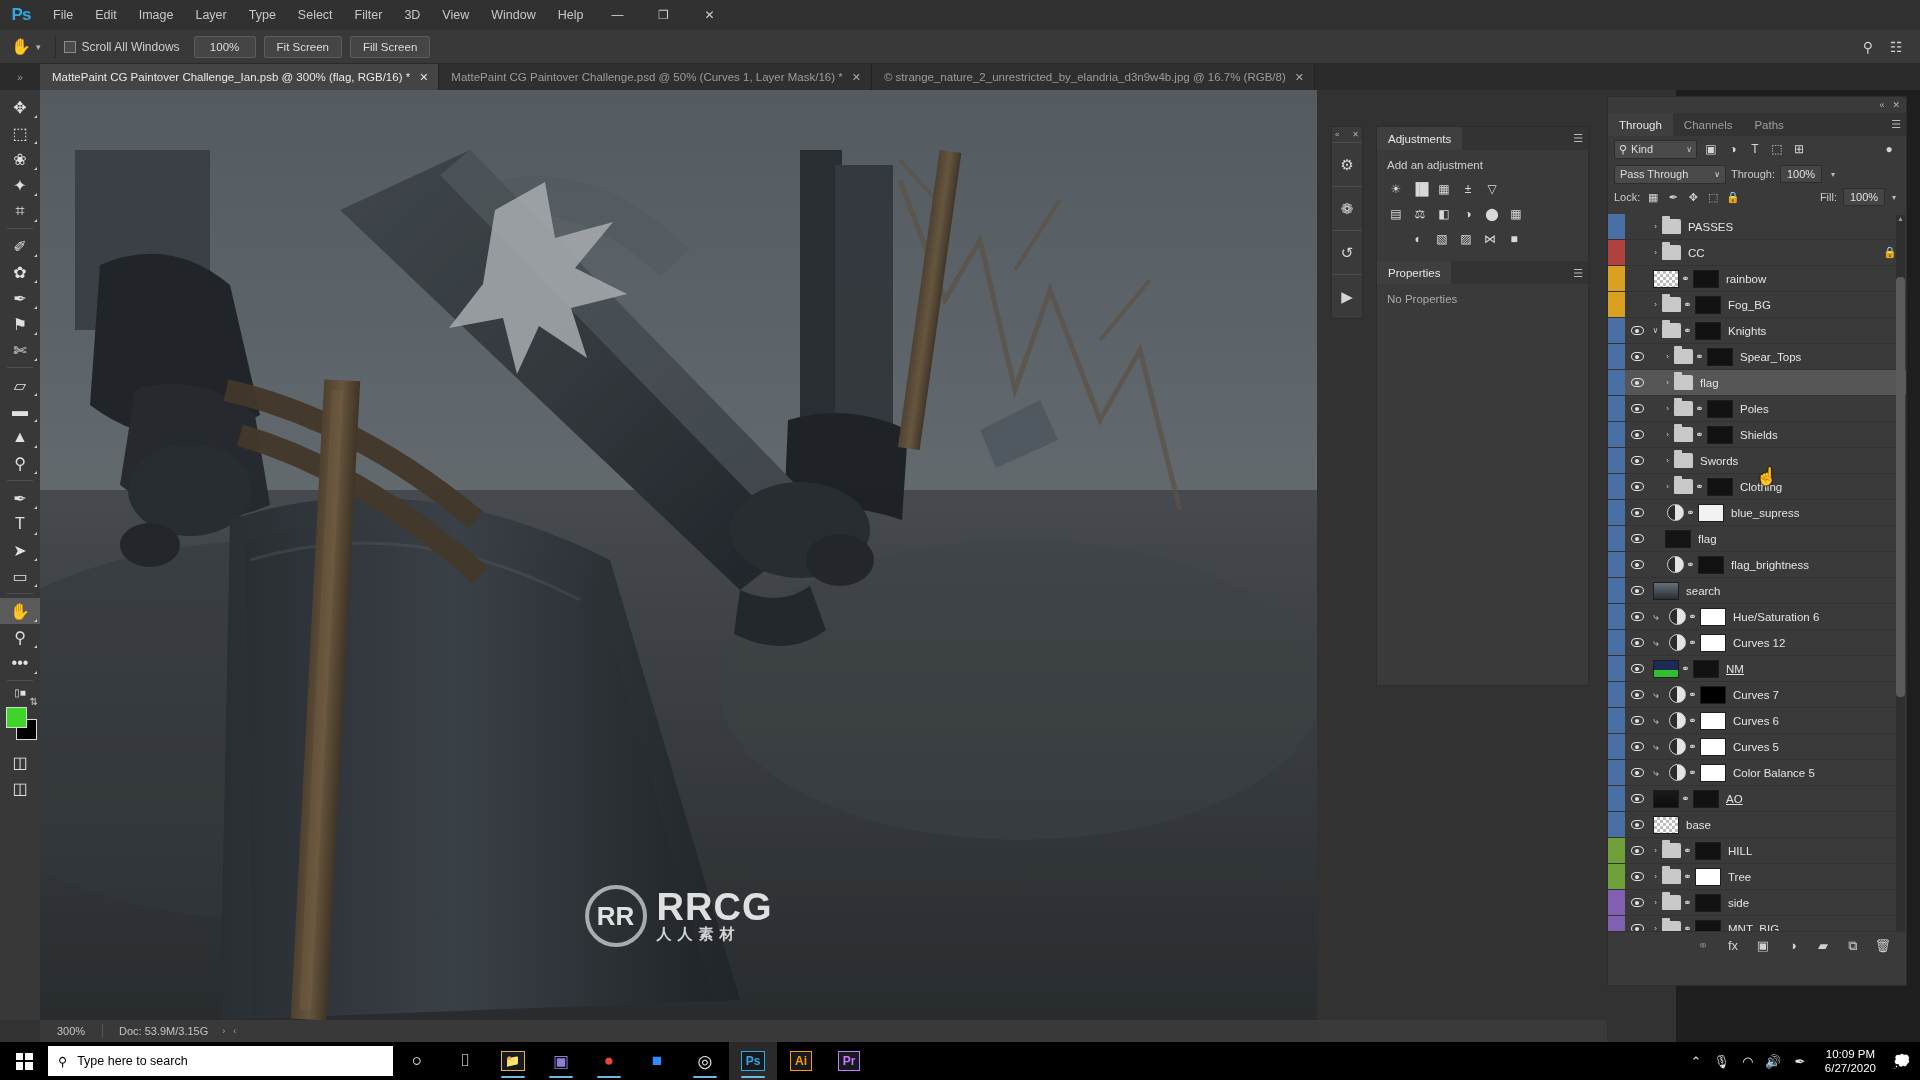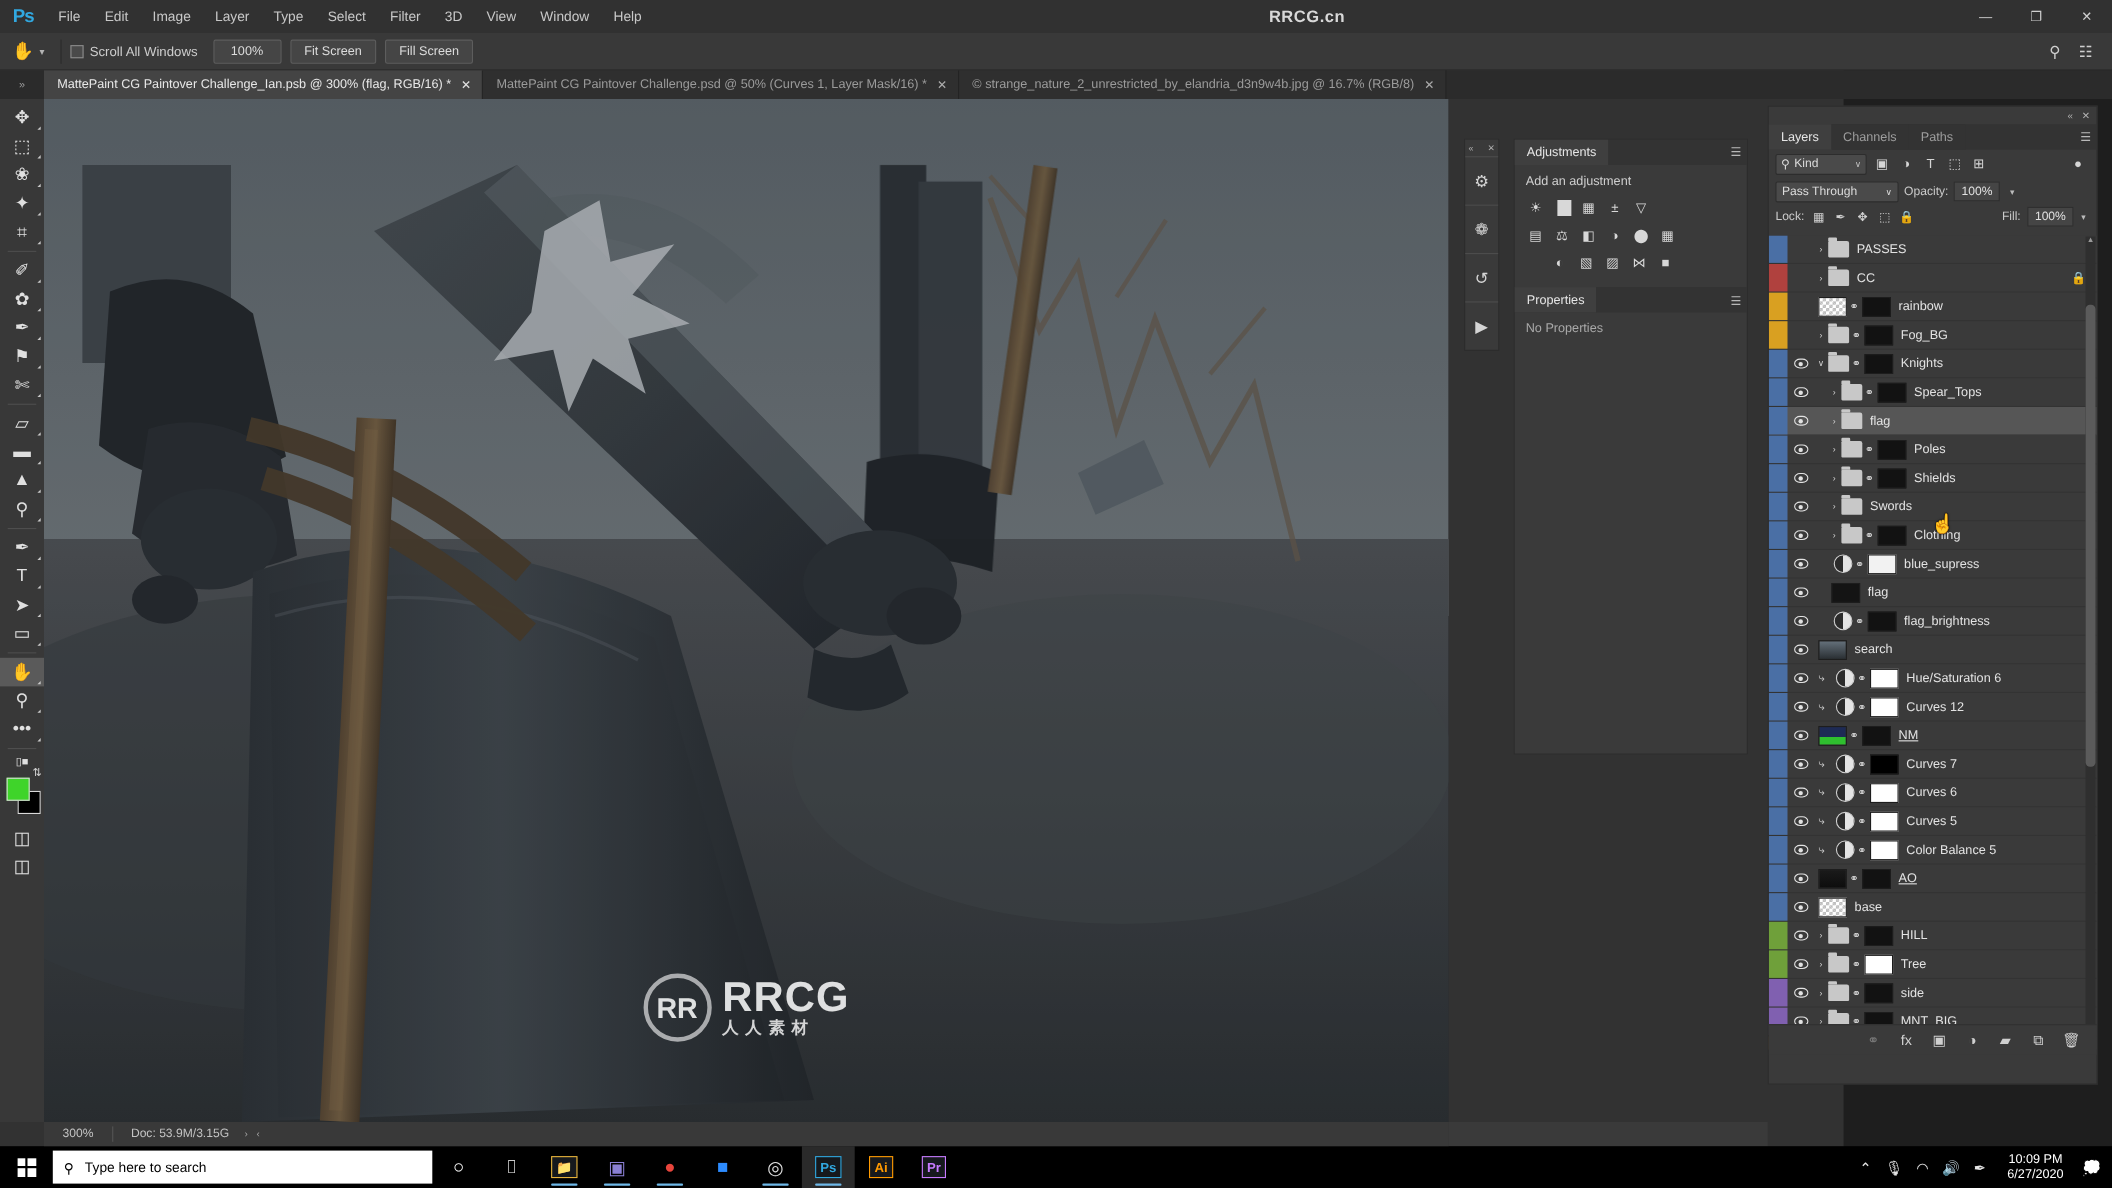--- a/index.html
+++ b/index.html
@@ -230,21 +230,20 @@
         <div class="menu-item">Image</div>
         <div class="menu-item">Layer</div>
         <div class="menu-item">Type</div>
         <div class="menu-item">Select</div>
         <div class="menu-item">Filter</div>
         <div class="menu-item">3D</div>
         <div class="menu-item">View</div>
         <div class="menu-item">Window</div>
         <div class="menu-item">Help</div>
       </div>
-    <div class="menubar-center">RRCG.cn</div>
     <div class="winctl">
       <div>—</div>
       <div>❐</div>
       <div class="cls">✕</div>
     </div>
   </div>
 
   <div class="optbar">
     <div class="opt-tool">✋</div>
     <div class="opt-caret">▾</div>
@@ -511,21 +510,21 @@
     <div class="noprops">No Properties</div>
   </div>
 
   <div class="layerspanel">
     <div class="lp-topbar">
       <span>«</span>
       <span>✕</span>
     </div>
     <div class="lp-tabs">
       <div id="lp-tabs" style="display:flex">
-          <div class="panel-tab active">Layers</div>
+          <div class="panel-tab active">Through</div>
           <div class="panel-tab">Channels</div>
           <div class="panel-tab">Paths</div>
         </div>
       <div class="panel-menu">☰</div>
     </div>
 
     <div class="lp-filter">
       <div class="filter-sel">
         <span>⚲</span>
         <span>Kind</span>
@@ -539,21 +538,21 @@
           <div class="f-ic">⊞</div>
         </div>
       <div class="f-ic" style="margin-left:auto">●</div>
     </div>
 
     <div class="lp-blend">
       <div class="blend-sel">
         <span>Pass Through</span>
         <span class="car">∨</span>
       </div>
-      <span class="lbl">Opacity:</span>
+      <span class="lbl">Through:</span>
       <span class="numbox">100%</span>
       <span class="sp-car">▾</span>
     </div>
 
     <div class="lp-lock">
       <span class="lbl">Lock:</span>
       <div id="lock-icons" style="display:flex">
           <div class="lk-ic">▦</div>
           <div class="lk-ic">✒</div>
           <div class="lk-ic">✥</div>

